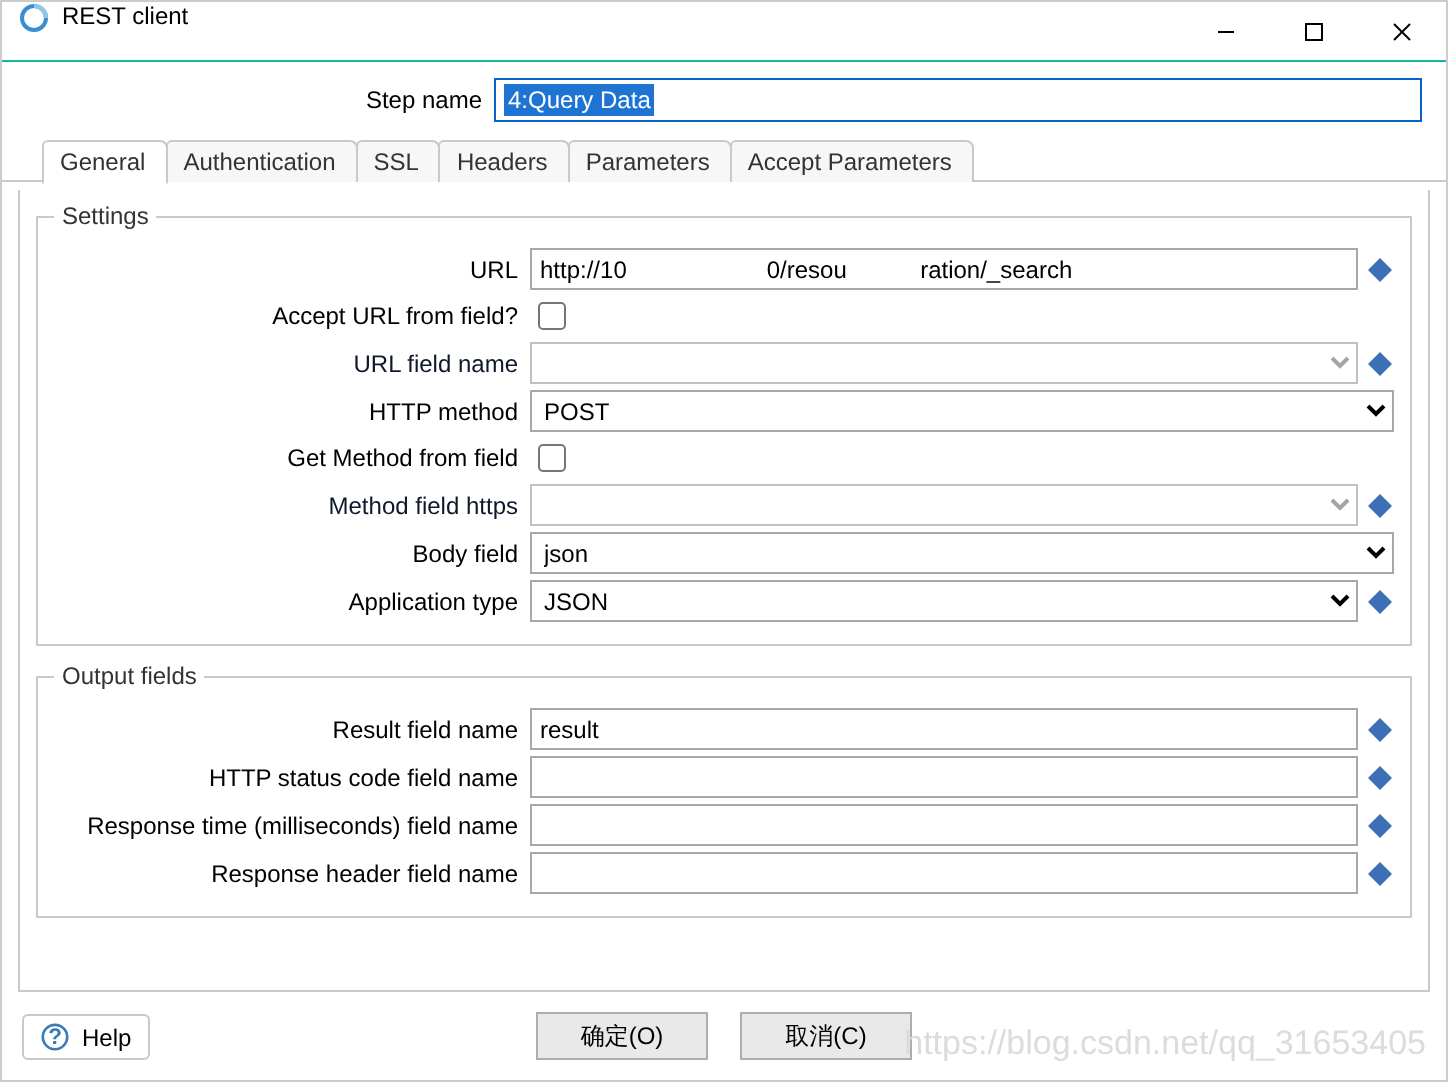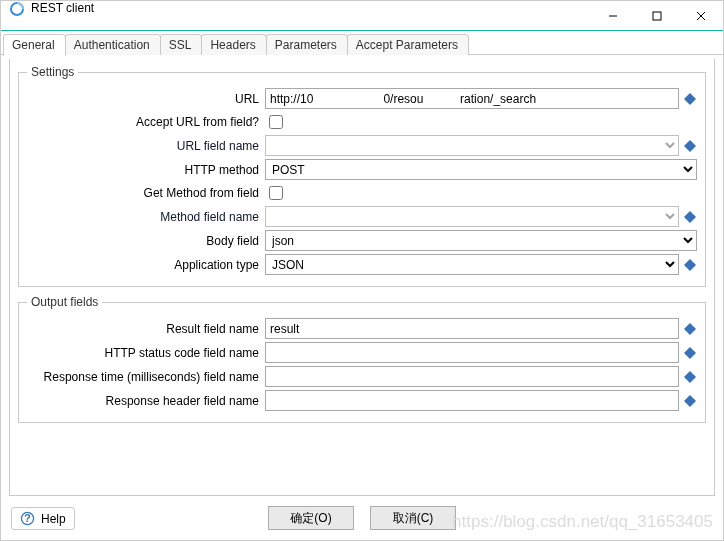--- a/index.html
+++ b/index.html
@@ -7,21 +7,21 @@
   .window { width: 724px; height: 541px; background: #fff; display: flex; flex-direction: column; border: 1px solid #ccc; position: relative; }
   .titlebar { height: 30px; display: flex; align-items: flex-start; padding: 0 0 0 8px; background: #fff; border-bottom: 1px solid #14b8a6; }
   .titlebar-icon { width: 16px; height: 16px; margin-right: 6px; }
   .titlebar-title { flex: 1; }
   .winbtn { width: 44px; height: 30px; display: flex; align-items: center; justify-content: center; }
   .stepname-row { display: flex; align-items: center; padding: 8px 12px 6px 0; }
   .stepname-label { width: 246px; text-align: right; padding-right: 6px; }
   .stepname-input { flex: 1; height: 22px; border: 1px solid #0a63c7; padding: 0 4px; color: #fff; }
   .stepname-input::selection { background:#1e74d2; color:#fff }
   .stepname-hi { background:#1e74d2; color:#fff; padding:1px 2px; }
-  .tabs { display: flex; align-items: flex-end; height: 24px; padding-left: 2px; position: relative; }
+  .tabs { display: flex; align-items: flex-end; height: 24px; padding-left: 20px; position: relative; }
   .tabs::after { content:""; position:absolute; left:0; right:0; bottom:0; height:1px; background:#c9c9c9; }
   .tab { position: relative; padding: 3px 10px 3px 8px; border: 1px solid #c9c9c9; border-bottom: none; background:#f7f7f7; margin-right:-1px; border-top-right-radius:4px; border-top-left-radius:3px; color:#333; cursor:default; z-index:1; }
   .tab.active { background:#fff; z-index:2; border-bottom:1px solid #fff; margin-bottom:-1px; }
   .tabpanel { flex:1; margin:4px 8px 4px 8px; border:1px solid #c9c9c9; border-top:none; padding:6px 8px 8px 8px; overflow:hidden; }
   fieldset { border:1px solid #c9c9c9; margin:0 0 8px 0; padding:6px 8px 8px 8px; }
   legend { padding:0 4px; color:#333; }
   .row { display:flex; align-items:center; margin:3px 0; }
   .lbl { width:238px; text-align:right; padding-right:6px; color:#000; }
   .lbl.disabled { color:#0f172a; }
   .txt { flex:1; height:21px; border:1px solid #a8a8a8; padding:0 4px; background:#fff; }
@@ -60,20 +60,26 @@
         </svg>
       </div>
     <div class="winbtn">
         <svg width="10" height="10">
           <line x1="1" y1="1" x2="9" y2="9" stroke="#000"></line>
           <line x1="9" y1="1" x2="1" y2="9" stroke="#000"></line>
         </svg>
       </div>
   </div>
 
+  <div class="stepname-row">
+    <div class="stepname-label">Step name</div>
+    <div class="stepname-input" style="border:1px solid #0a63c7; display:flex; align-items:center;">
+      <span class="stepname-hi">4:Query Data</span>
+    </div>
+  </div>
 
   <div class="tabs">
     <div class="tab active">General</div>
     <div class="tab">Authentication</div>
     <div class="tab">SSL</div>
     <div class="tab">Headers</div>
     <div class="tab">Parameters</div>
     <div class="tab">Accept Parameters</div>
   </div>
 
@@ -111,21 +117,21 @@
         <div class="lbl">HTTP method</div>
         <select class="sel"><option>POST</option></select>
       </div>
 
       <div class="row">
         <div class="lbl">Get Method from field</div>
         <input type="checkbox" class="chk" style="">
       </div>
 
       <div class="row">
-        <div class="lbl disabled">Method field name</div>
+        <div class="lbl disabled">Method field https</div>
         <select class="sel" disabled=""><option></option></select>
         <span class="dia">
             <svg viewBox="0 0 14 14">
               <polygon points="7,1 13,7 7,13 1,7" fill="#3b6fb6"></polygon>
             </svg>
           </span>
       </div>
 
       <div class="row">
         <div class="lbl">Body field</div>

